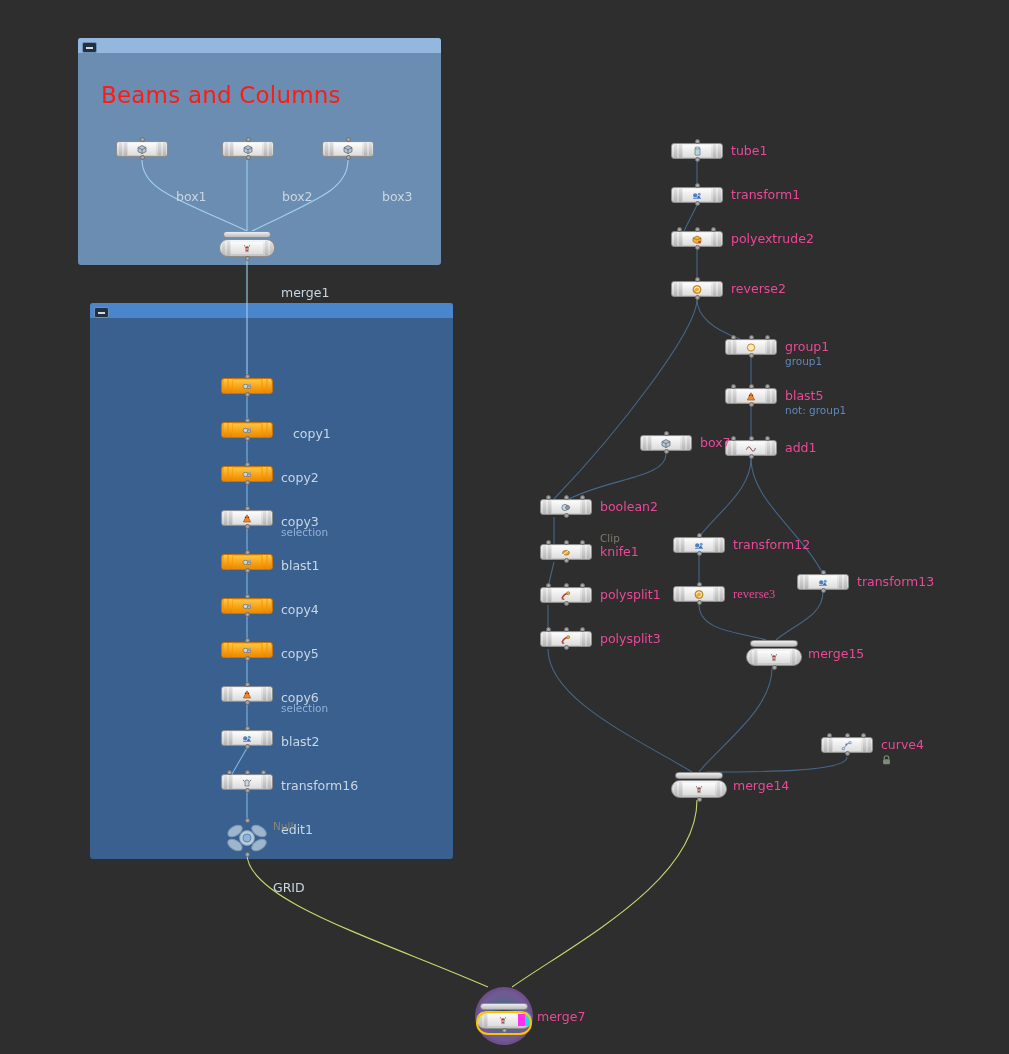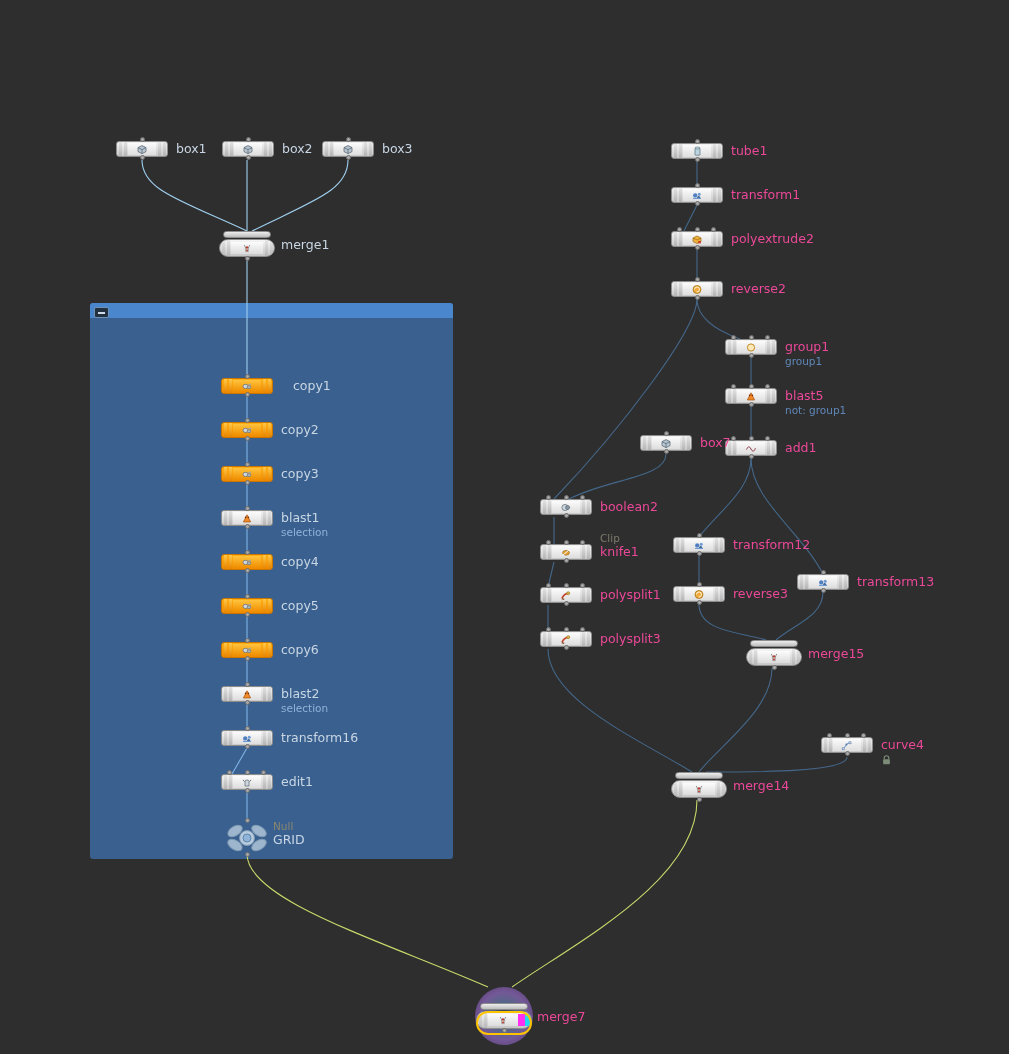--- a/index.html
+++ b/index.html
@@ -66,21 +66,21 @@
     font-size:12.5px;color:#ec4899;white-space:nowrap;
   }
   .node-sub{
     position:absolute;left:60px;top:16px;
     font-size:10.5px;color:#5f87b8;white-space:nowrap;line-height:13px;
   }
   .node-type{
     position:absolute;left:60px;top:-13px;
     font-size:10.5px;color:#7d7a6c;white-space:nowrap;line-height:12px;
   }
-  .node.onbox .node-label{color:#c9d6e4;}
+  .node.onbox .node-label{color:#c9d6e4;margin-top:48px;}
   .node.onbox .node-sub{color:#8fb2d8;}
   .node.onbox .node-type{color:#8b8770;}
 
   
   .conn{position:absolute;width:5px;height:5px;border-radius:50%;
         background:#a8a8a8;border:1px solid #6d6d6d;box-sizing:border-box;}
 
   
   .merge-shape{position:absolute;left:0;top:0;width:56px;height:26px;}
   .merge-bar{
@@ -118,20 +118,29 @@
   }
   .lockicon{position:absolute;font-size:10px;color:#7f8f7a;line-height:10px;}
 
   .glyph{display:block;}
 </style>
 </head>
 <body>
 
 <div id="canvas">
 
+  <div class="netbox" id="nb-beams" style="left: 78px; top: 38px; width: 363px; height: 227px;">
+    <div class="nb-body" style="background: rgb(108, 141, 178);"></div>
+    <div class="nb-titlebar" style="background: rgb(147, 183, 221);">
+      <div class="nb-min">
+          <i></i>
+        </div>
+    </div>
+    <div class="nb-title" style="left: 23px; top: 44px; color: rgb(255, 26, 18);">Beams and Columns</div>
+  </div>
 
   <div class="netbox" id="nb-overal" style="left: 90px; top: 303px; width: 363px; height: 556px;">
     <div class="nb-body" style="background: rgb(57, 96, 143);"></div>
     <div class="nb-titlebar" style="background: rgb(74, 134, 204);">
       <div class="nb-min">
           <i></i>
         </div>
     </div>
   </div>
 
@@ -860,21 +869,21 @@
               <path d="M3.5 5.5 a2.5 2.5 0 1 1 2 2.4" fill="none" stroke="#fff6d8" stroke-width="1"></path>
             </svg>
           </span>
           <span class="slats right">
             <span></span>
             <span></span>
           </span>
         </div>
         <span class="conn" style="left:23.5px;top:-4px;"></span>
         <span class="conn" style="left:23.5px;top:14px;"></span>
-        <span class="node-label" style="left:60px;top:0px;">reverse3</span>
+        <span class="node-label" style="left:60px;top:0px;font-family:Liberation Serif, serif;">reverse3</span>
       </div>
       <div class="node" style="left: 746px; top: 640px;">
         <div class="merge-shape">
           <div class="merge-bar"></div>
           <div class="merge-body">
             <span class="slats left">
               <span></span>
               <span></span>
             </span>
             <span class="glyphbox">

